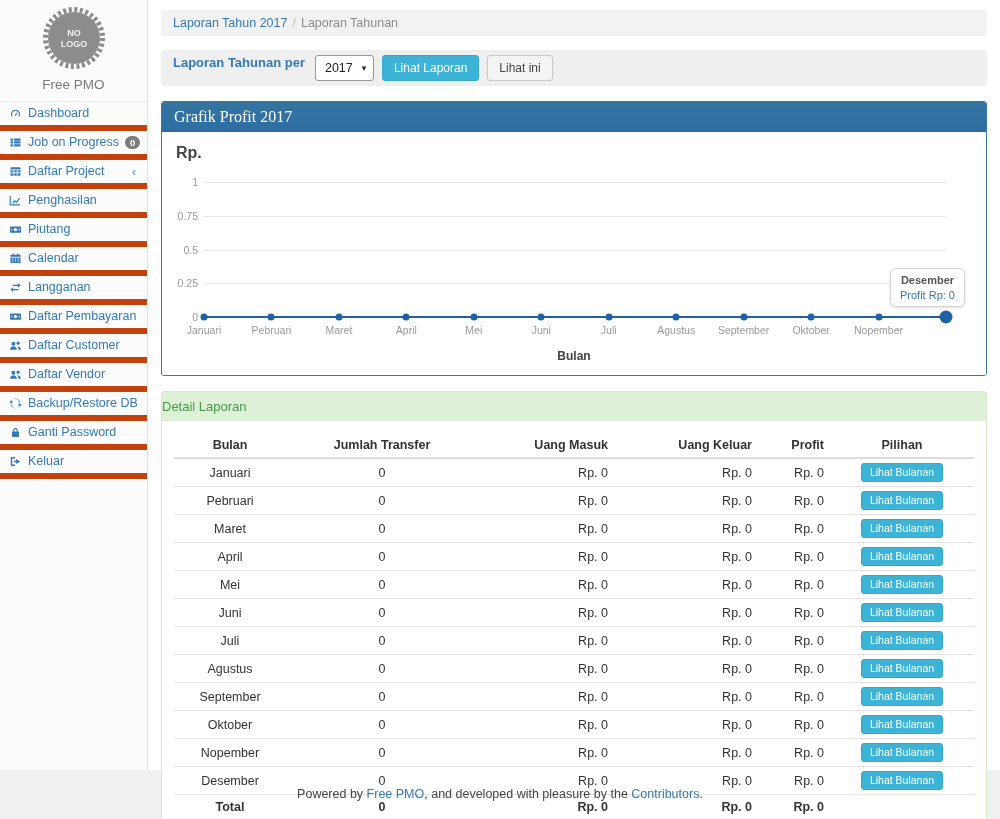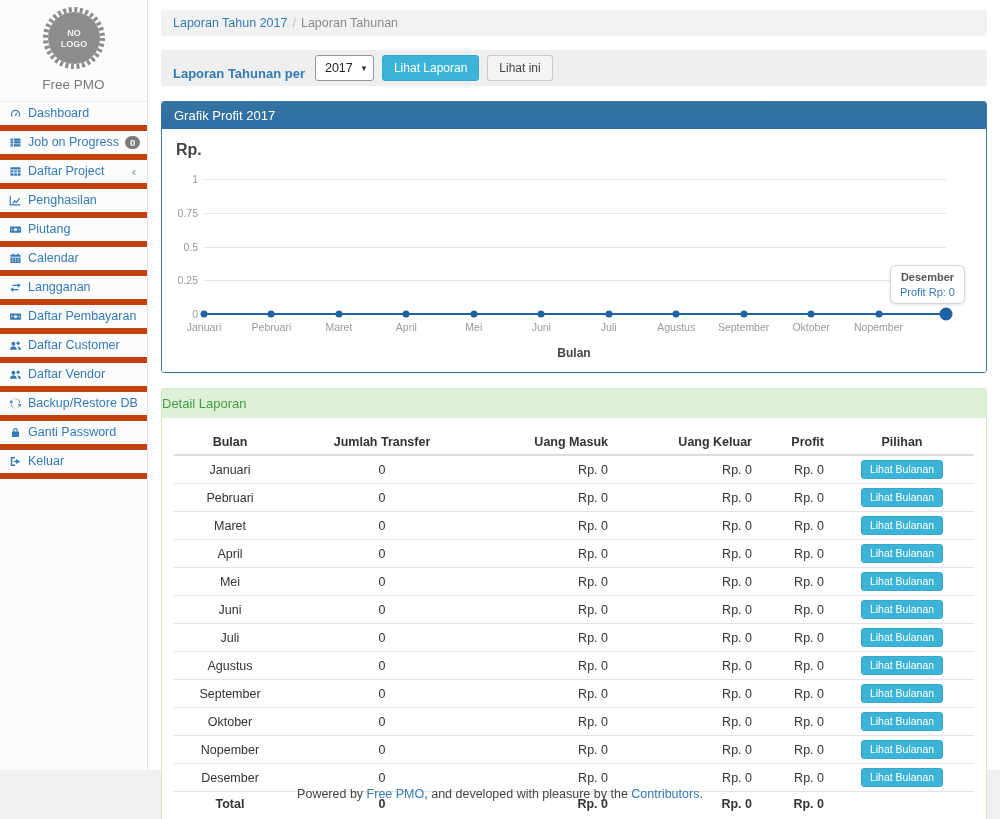--- a/index.html
+++ b/index.html
@@ -30,36 +30,36 @@
     min-width:15px;height:13px;line-height:13px;text-align:center;padding:0 3px;font-weight:bold;}
   .nav-chevron{margin-left:auto;color:#6b94b8;font-size:13px;line-height:10px;padding-right:3px;}
 
   
   .main{flex:1;padding:10px 13px 0;background:#fff;}
   .breadcrumb{background:#f2f2f2;border-radius:3px;padding:6px 12px;font-size:12.5px;color:#8b8b8b;}
   .breadcrumb a{color:var(--primary);text-decoration:none;cursor:pointer;}
   .breadcrumb .sep{color:#bcbcbc;margin:0 5px;}
 
   .filter-bar{margin-top:14px;background:#efefef;border-radius:3px;padding:5px 12px;
-    display:flex;align-items:flex-end;gap:8px;height:36px;}
+    display:flex;align-items:flex-start;gap:8px;height:36px;}
   .filter-label{color:var(--primary);font-weight:bold;font-size:13px;margin-right:2px;}
   .year-select-wrap{position:relative;display:inline-block;}
   select.year{appearance:none;-webkit-appearance:none;border:1px solid #979797;border-radius:3px;
     background:#fff;font-size:12.5px;padding:4px 20px 4px 9px;height:26px;color:#222;}
   .caret{position:absolute;right:6px;top:9px;font-size:8px;color:#333;pointer-events:none;}
   .btn{border-radius:3px;font-size:12px;padding:5px 11px;height:26px;border:1px solid transparent;
     cursor:pointer;line-height:14px;}
   .btn-info{background:var(--info);border-color:#36a9cb;color:#fff;}
   .btn-default{background:#f4f4f4;border-color:#c9c9c9;color:#444;}
 
   
   .panel{margin-top:15px;border-radius:3px;}
   .panel-primary{border:1px solid #3878ad;}
   .panel-primary .panel-heading{background:linear-gradient(#35749f,#2e6da4);color:#fff;
-    padding:6px 12px;font-size:13px;border-radius:2px 2px 0 0;}
+    padding:6px 12px;font-size:16px;border-radius:2px 2px 0 0;font-family:Liberation Serif, serif;}
   .panel-success{border:1px solid #d6e9c6;}
   .panel-success .panel-heading{background:#dff0d8;color:var(--success-text);
     padding:7px 0;font-size:13px;border-radius:2px 2px 0 0;}
   .panel-body{background:#fff;padding:10px 12px 12px;border-radius:0 0 2px 2px;}
 
   
   .chart-rp{font-weight:bold;font-size:16px;color:#444;margin:2px 0 0 2px;}
   .chart-plot{position:relative;height:135px;margin:20px 28px 0 30px;}
   .gridline{position:absolute;left:0;right:0;height:1px;background:#e7e7e7;}
   .ytick{position:absolute;left:-34px;width:28px;text-align:right;font-size:10.5px;color:#9a9a9a;

